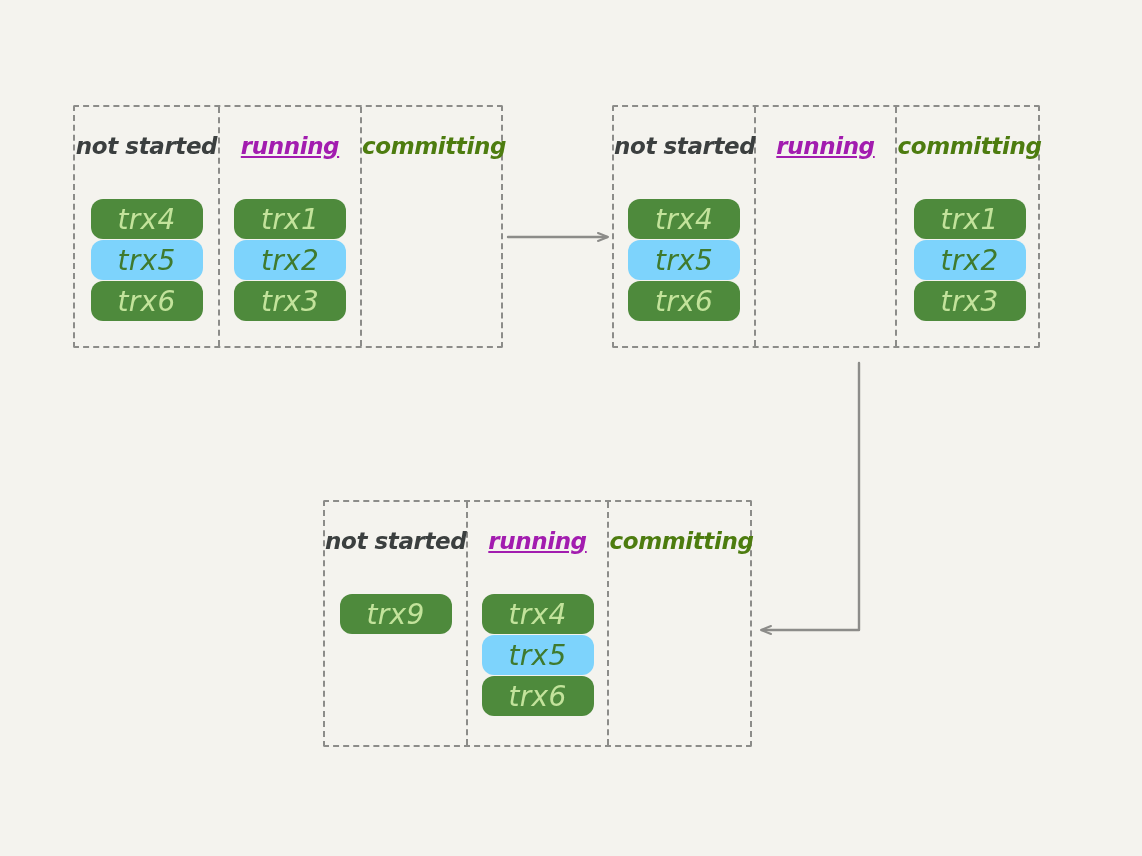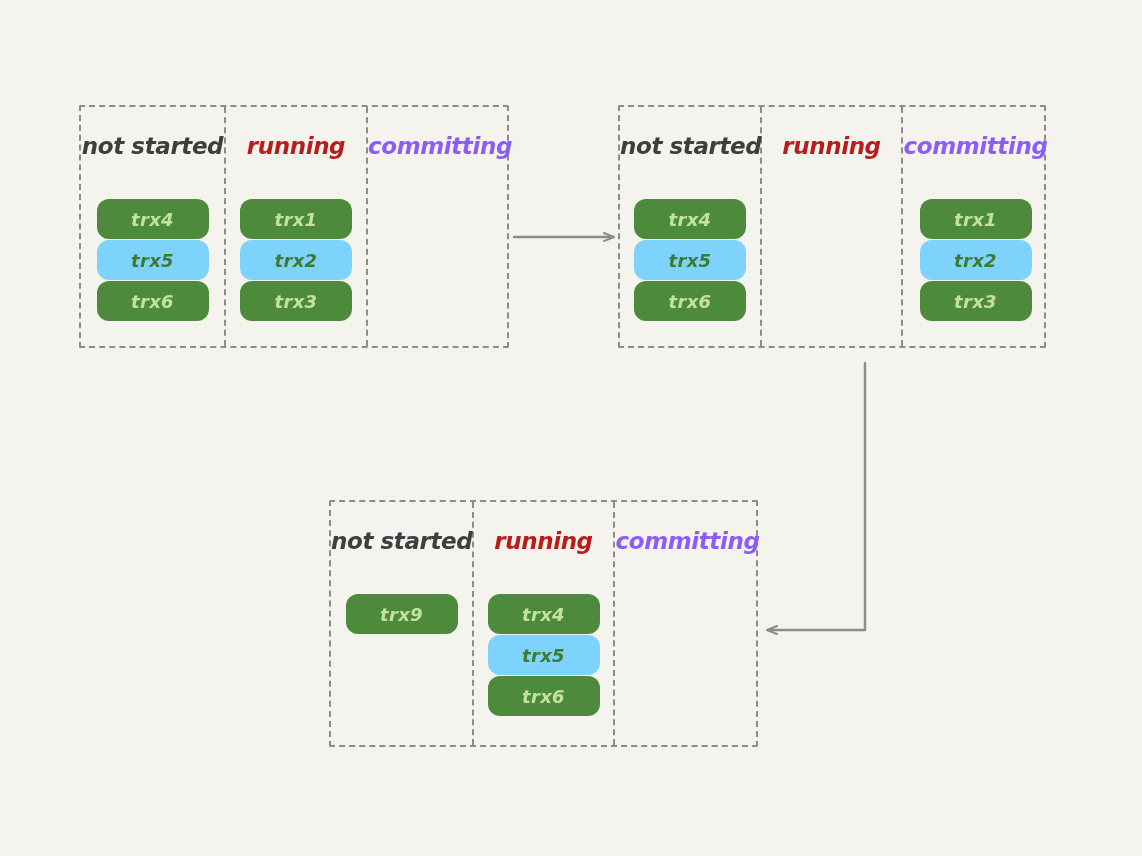--- a/index.html
+++ b/index.html
@@ -10,21 +10,21 @@
     width: 1142px;
     height: 856px;
     background: #f4f3ee;
     font-family: "DejaVu Sans", sans-serif;
     overflow: hidden;
     position: relative;
   }
 
   #canvas {
     position: absolute;
-    left: 8px; top: 0;
+    left: 2px; top: 0;
     width: 1080px;
     height: 856px;
   }
 
   
   .panel {
     position: absolute;
     box-sizing: border-box;
     border: 2px dashed #8c8c89;
     border-radius: 2px;
@@ -48,44 +48,44 @@
     width: 100%;
     text-align: center;
     font-family: "DejaVu Sans", sans-serif;
     font-size: 23px;
     font-weight: 700;
     font-style: italic;
     letter-spacing: -0.4px;
     white-space: nowrap;
   }
   .lbl-notstarted { color: #3b3f3f; }
-  .lbl-running    { color: #b91c1c; }
-  .lbl-committing { color: #8b5cf6; }
+  .lbl-running    { color: #a21caf; text-decoration: underline; }
+  .lbl-committing { color: #4d7c0f; }
 
   .stack {
     position: absolute;
     left: 50%;
     transform: translateX(-50%);
     top: 92px;
     display: flex;
     flex-direction: column;
     align-items: center;
   }
 
   .pill {
     box-sizing: border-box;
     width: 112px;
     height: 40px;
     border-radius: 12px;
     display: flex;
     align-items: center;
     justify-content: center;
     font-family: "DejaVu Sans", sans-serif;
-    font-size: 18px;
-    font-weight: 700;
+    font-size: 28px;
+    font-weight: 400;
     font-style: italic;
     letter-spacing: 0.3px;
     margin-bottom: 1px;
   }
   .pill.dark  { background: #4e8a3c; color: #c3e39b; }
   .pill.light { background: #7dd3fc; color: #3f7a2e; }
 
   
   #connectors {
     position: absolute;

